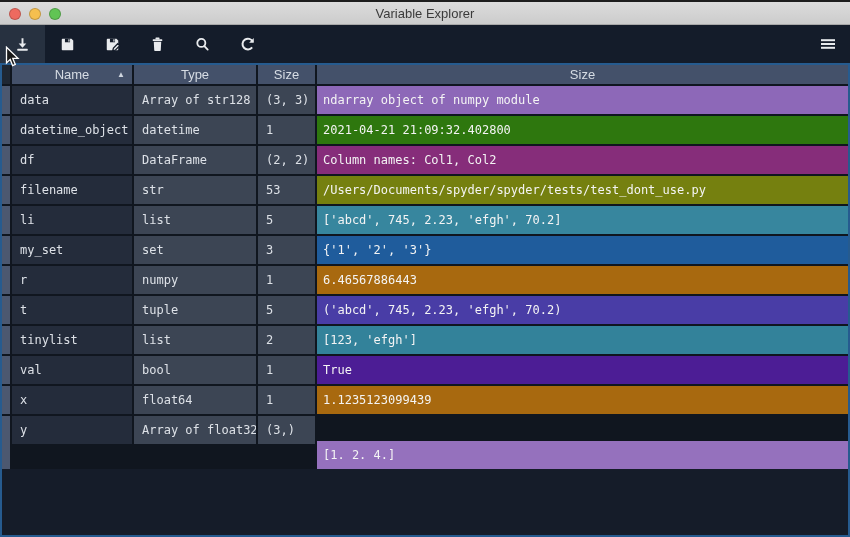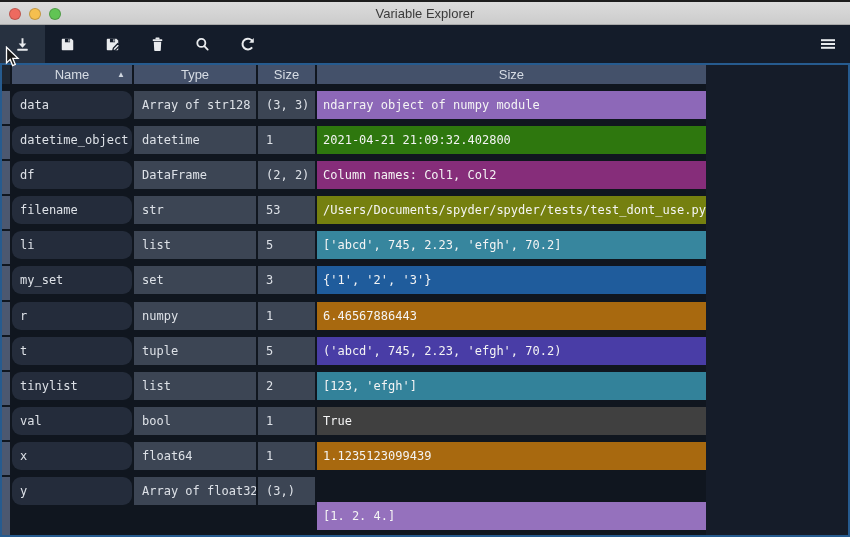--- a/index.html
+++ b/index.html
@@ -35,40 +35,40 @@
     display:flex; align-items:center; justify-content:center; cursor:default;
   }
   .tbtn.hovered { background:#273140; }
   .tbtn svg { display:block; }
   .toolbar .spacer { flex:1; }
   .menu-btn { width:40px; margin-right:2px; }
   
   .table-area {
     position:absolute; top:63px; left:0; right:0; bottom:0;
     border:2px solid #265b8f; background:#151c29;
-    display:flex; 
+    display:flex; flex-direction:column;
   }
   .grid {
     display:grid;
     grid-template-columns:8px 120px 122px 57px 1fr;
     gap:2px; background:#10161f; padding:0;
   }
   .hcell {
     height:19px; line-height:19px; background:#44516a; color:#d6dce4;
     font-size:13px; text-align:center; position:relative;
   }
   .corner { background:#1f2733; }
   .sort-arrow { position:absolute; right:7px; top:0; font-size:8px; color:#cfd6df; }
   .rowhead { background:#4c5870; }
   .cell {
     height:28px; line-height:28px; padding-left:8px;
     font-family:"DejaVu Sans Mono", monospace; font-size:12px;
     color:#dde1e7; white-space:nowrap; overflow:hidden;
   }
-  .cell.name  { background:#242c3b;border-radius:9px; }
+  .cell.name  { background:#242c3b; }
   .cell.type, .cell.size { background:#3c4554; }
   .cell.value { color:#f4f4f4; padding-left:6px; }
   .filler { flex:1; background:#151c29; }
   
   .cursor { position:absolute; left:5px; top:46px; z-index:99; pointer-events:none; }
 </style>
 </head>
 <body>
 
 <div class="window">
@@ -209,21 +209,21 @@
     <div class="rowhead"></div>
     <div class="cell name">tinylist</div>
     <div class="cell type">list</div>
     <div class="cell size">2</div>
     <div class="cell value" style="background: rgb(51, 130, 154);">[123, 'efgh']</div>
 
     <div class="rowhead"></div>
     <div class="cell name">val</div>
     <div class="cell type">bool</div>
     <div class="cell size">1</div>
-    <div class="cell value" style="background: #404040;">True</div>
+    <div class="cell value" style="background: #4c1d95;">True</div>
 
     <div class="rowhead"></div>
     <div class="cell name">x</div>
     <div class="cell type">float64</div>
     <div class="cell size">1</div>
     <div class="cell value" style="background: rgb(168, 105, 15);">1.1235123099439</div>
 
     <div class="rowhead"></div>
     <div class="cell name">y</div>
     <div class="cell type">Array of float32</div>

